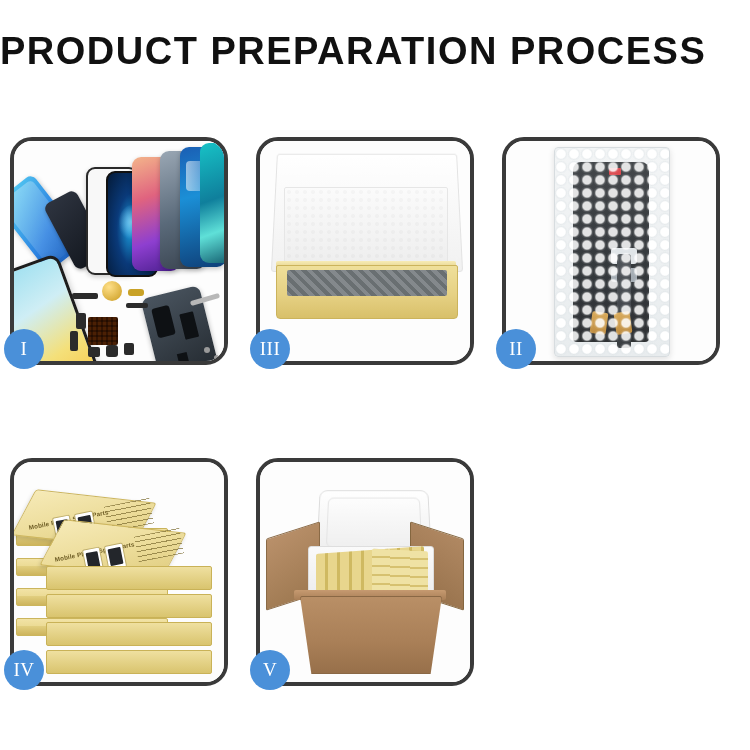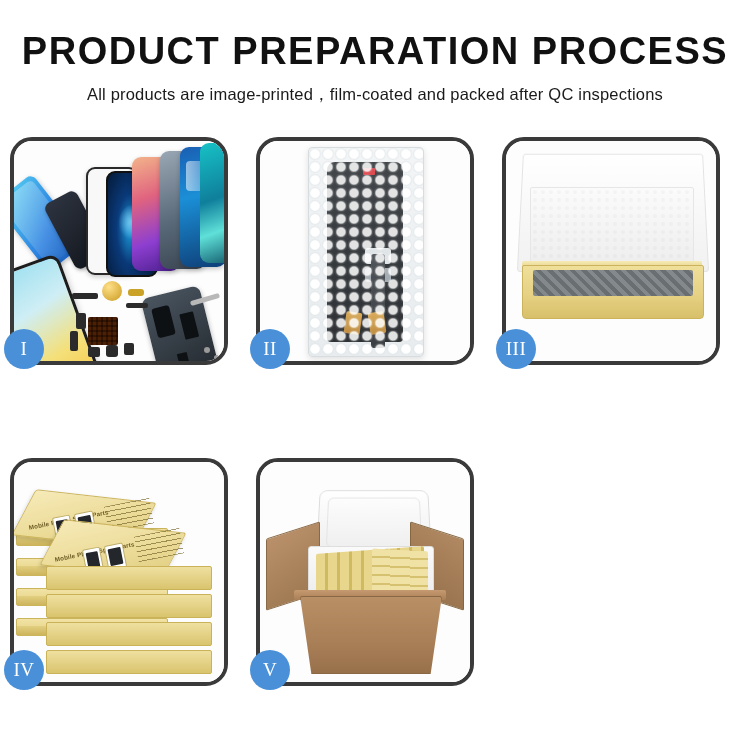--- a/index.html
+++ b/index.html
@@ -6,21 +6,21 @@
   body{
     width:750px;height:750px;
     background:#ffffff;
     font-family:"Liberation Sans", sans-serif;
     overflow:hidden;
     position:relative;
   }
   .page{width:750px;height:750px;position:relative;}
 
   
-  .header{text-align:center;padding-top:32px;}
+  .header{padding-top:32px;}
   .title{
     font-size:38px;
     font-weight:700;
     color:#111111;
     letter-spacing:1.5px;
     line-height:1.05;
     white-space:nowrap;
   }
   .subtitle{
     margin-top:12px;
@@ -246,21 +246,20 @@
   .seam{position:absolute;background:rgba(120,95,65,.55);}
   .tab{position:absolute;background:rgba(130,103,70,.45);border-radius:1px;}
 </style>
 </head>
 <body>
 
 <div class="page">
 
   <div class="header">
     <div class="title">PRODUCT PREPARATION PROCESS</div>
-    <div class="subtitle">All products are image-printed，film-coated and packed after QC inspections</div>
   </div>
 
   <div class="grid">
 
     <div class="panel">
       <div class="inner p1">
         <div class="ph blue1"></div>
         <div class="ph dk"></div>
         <div class="ph white1"></div>
         <div class="ph jelly"></div>
@@ -281,49 +280,49 @@
         <div class="chip" style="left:92px;top:204px;width:12px;height:12px;border-radius:3px;"></div>
         <div class="chip" style="left:110px;top:202px;width:10px;height:12px;"></div>
         <div class="chip circle" style="left:190px;top:206px;width:6px;height:6px;background:#9a9a9a;"></div>
         <div class="chip circle" style="left:200px;top:214px;width:5px;height:5px;background:#9a9a9a;"></div>
         <div class="chip" style="left:176px;top:156px;width:30px;height:5px;background:#b8b8b8;transform:rotate(-16deg);"></div>
       </div>
       <div class="badge">I</div>
     </div>
 
     <div class="panel">
+      <div class="inner p3">
+        <div class="lidback"></div>
+        <div class="foam"></div>
+        <div class="traylip"></div>
+        <div class="traybody">
+          <div class="trayinner"></div>
+        </div>
+      </div>
+      <div class="badge">III</div>
+    </div>
+
+    <div class="panel">
       <div class="inner p2">
         <div class="bag">
           <div class="screenpart">
             <div class="redtag"></div>
             <div class="flexpad"></div>
             <div class="flexpad b"></div>
             <div class="flexcable"></div>
             <div class="conn l"></div>
             <div class="conn r"></div>
           </div>
           <div class="bubbleoverlay"></div>
         </div>
       </div>
       <div class="badge">II</div>
     </div>
 
     <div class="panel">
-      <div class="inner p3">
-        <div class="lidback"></div>
-        <div class="foam"></div>
-        <div class="traylip"></div>
-        <div class="traybody">
-          <div class="trayinner"></div>
-        </div>
-      </div>
-      <div class="badge">III</div>
-    </div>
-
-    <div class="panel">
       <div class="inner p4">
         <div class="stack">
           <div class="ybox" style="left:2px;top:66px;width:150px;height:16px;">
               <div class="side"></div>
             </div>
           <div class="ybox" style="left:2px;top:96px;width:150px;height:16px;">
               <div class="side"></div>
             </div>
           <div class="ybox" style="left:2px;top:126px;width:150px;height:16px;">
               <div class="side"></div>

